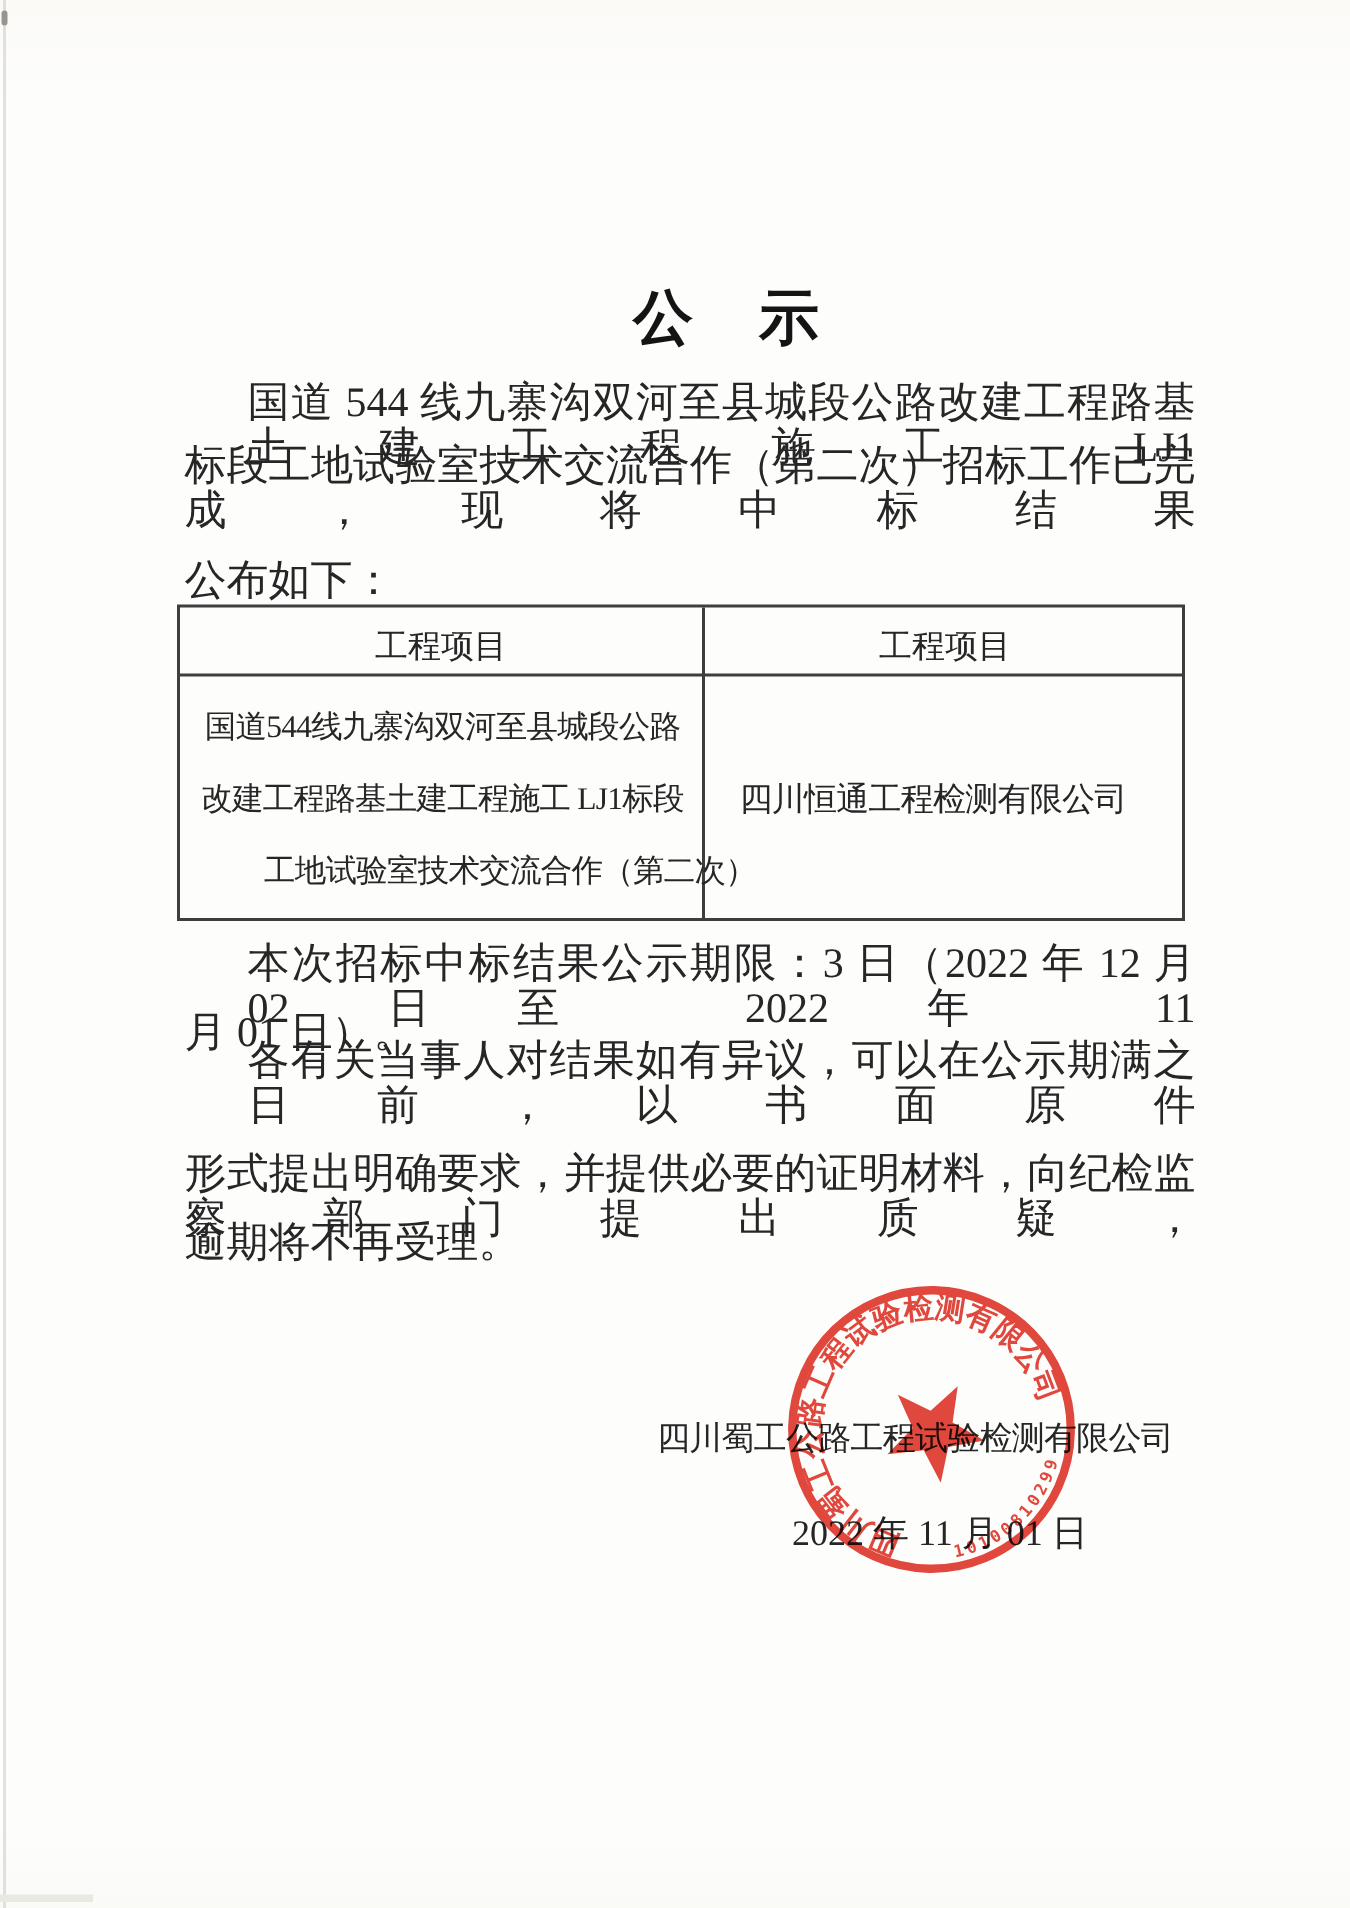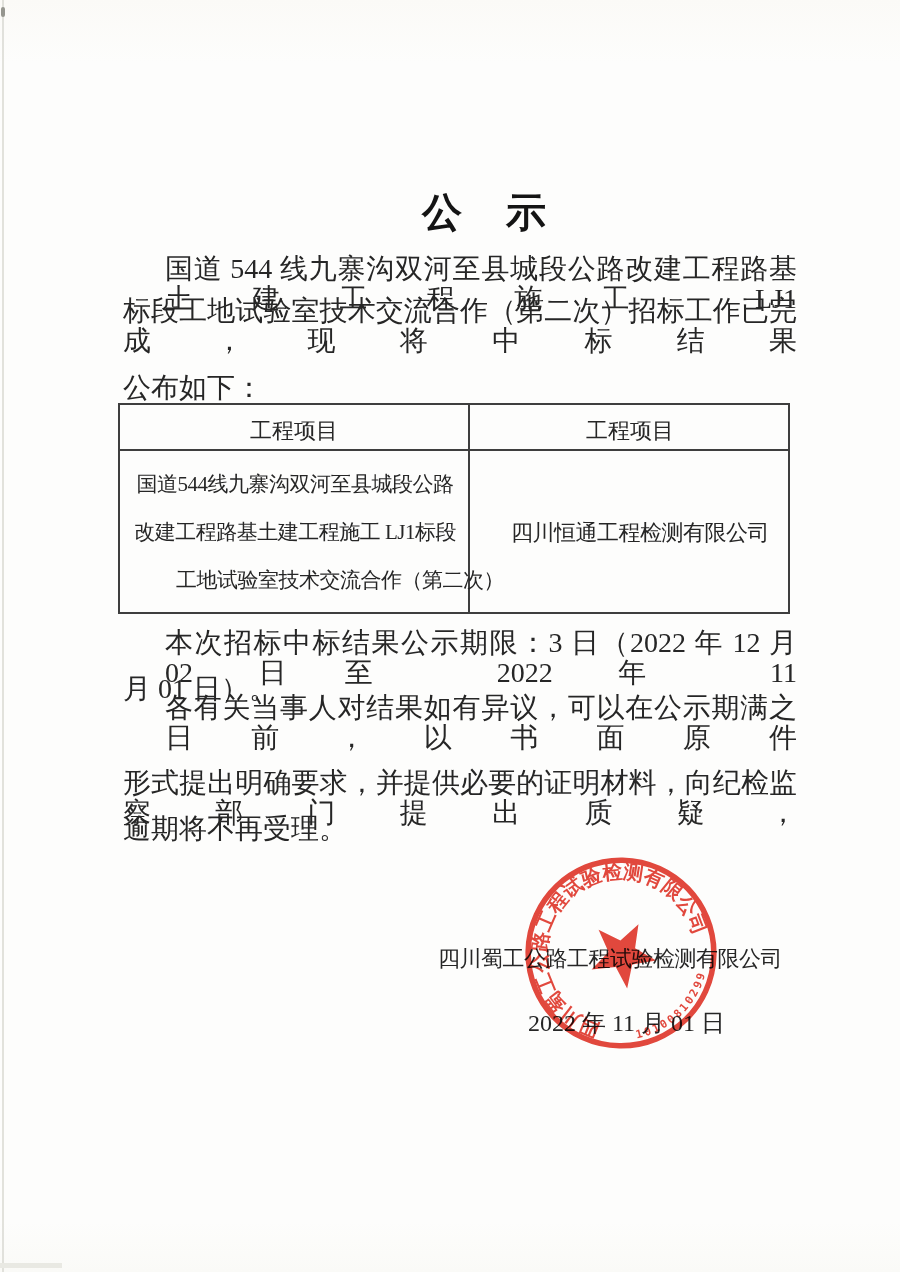--- a/index.html
+++ b/index.html
@@ -33,21 +33,21 @@
   }
   .tbl-vline{position:absolute;left:348px;top:0;width:2px;height:100%;background:#3e3e3e;}
   .tbl-hline{position:absolute;left:0;top:44px;width:100%;height:2px;background:#3e3e3e;}
   .cell{position:absolute;font-size:22px;color:#262626;white-space:nowrap;text-align:center;}
   .hdr1{left:0;top:11px;width:348px;}
   .hdr2{left:348px;top:11px;width:324px;}
   .pline{left:4px;width:342px;font-size:21px;letter-spacing:-0.5px;}
   .pl1{top:65px;}
   .pl2{top:113px;}
   .pl3{top:161px;margin-left:45px;}
-  .winner{left:358px;top:113px;width:324px;letter-spacing:-0.5px;}
+  .winner{left:340px;top:113px;width:324px;letter-spacing:-0.5px;}
   
   .sig-company{left:438px;top:944px;font-size:22px;letter-spacing:-0.5px;}
   .sig-date{left:528px;top:1008px;font-size:24px;}
   
   .seal{
     position:absolute;left:510px;top:842px;width:222px;height:222px;
     transform:rotate(-44deg);
     mix-blend-mode:multiply;opacity:.9;
   }
   .seal svg{display:block;}

